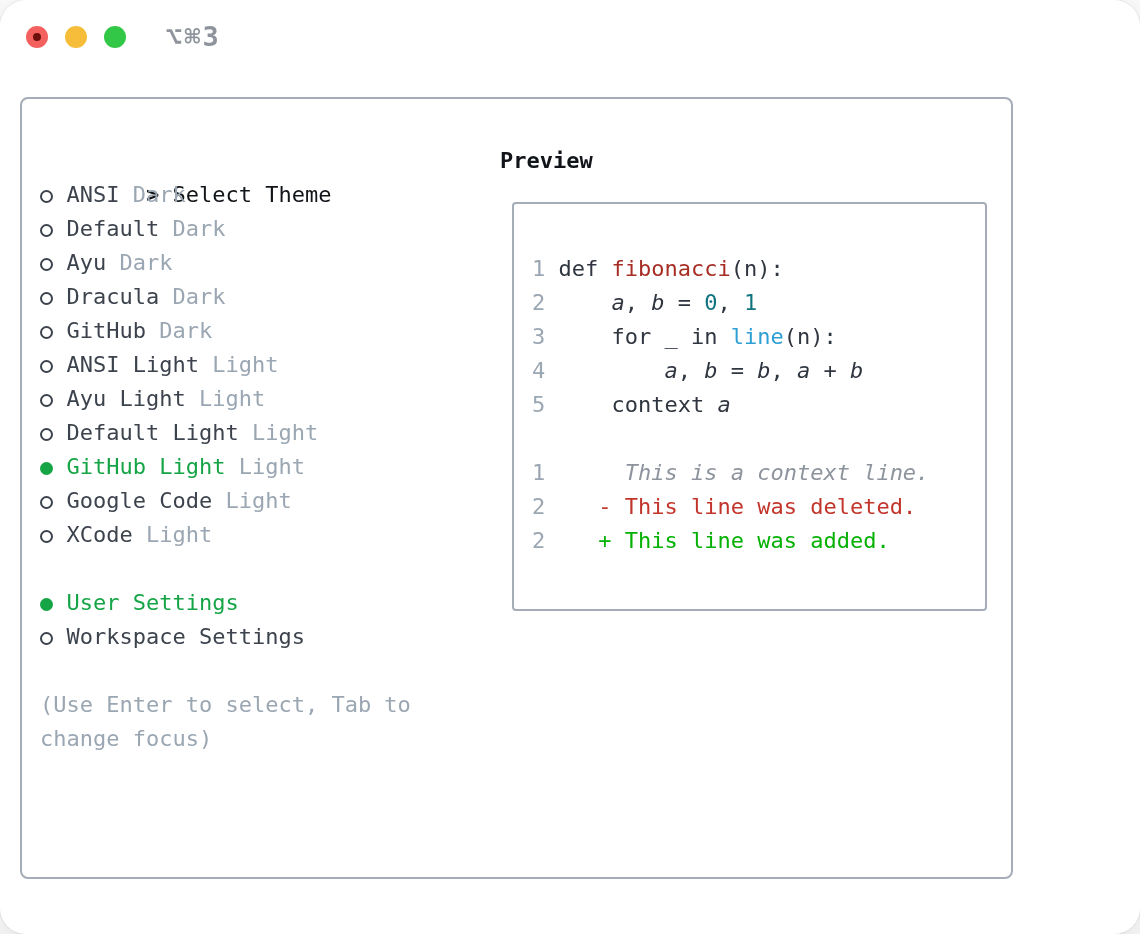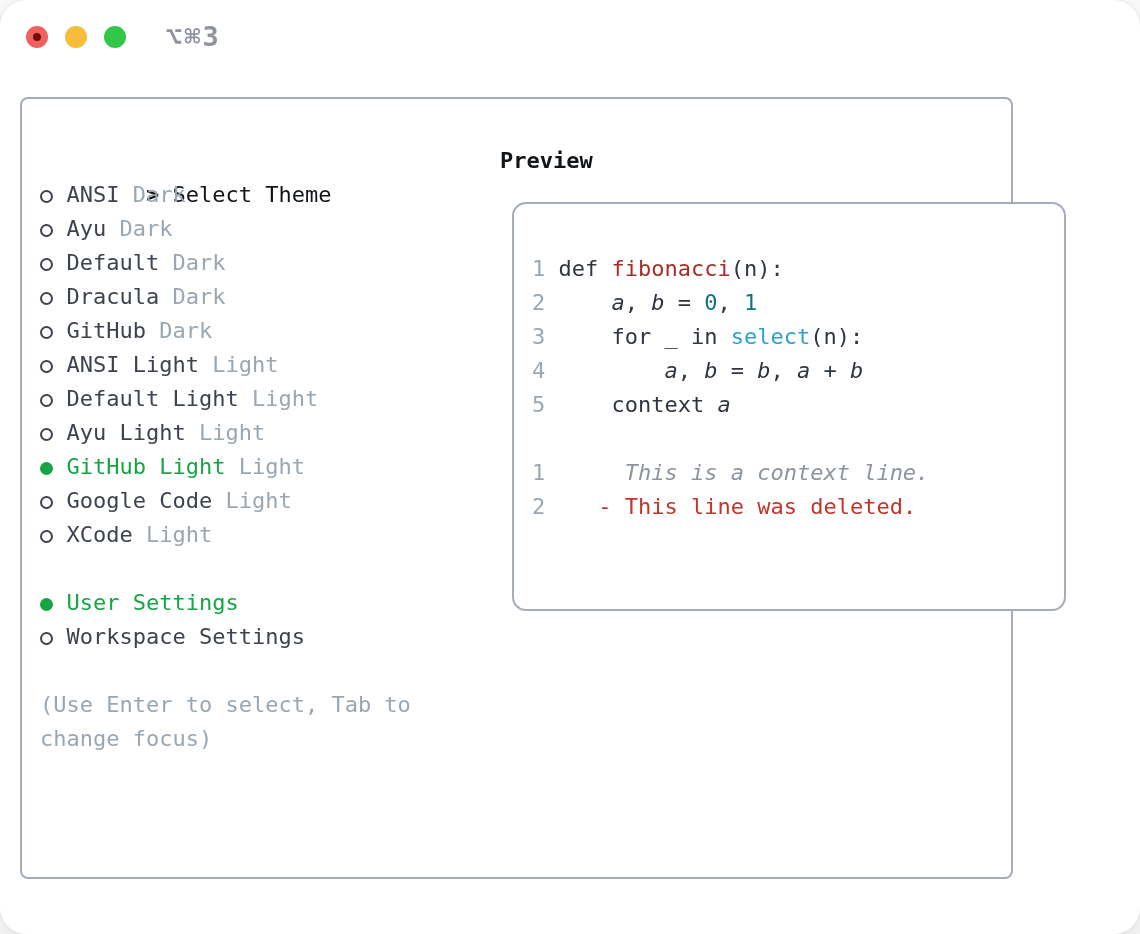--- a/index.html
+++ b/index.html
@@ -50,22 +50,22 @@
   .name.sel{color:var(--selection-green,#16a546);text-align:right;}
   .variant{color:var(--dim-gray,#9aa6b2);}
   .apply-hdr{color:var(--header-black,#111418);}
   .help{color:var(--dim-gray,#9aa6b2);}
   
   .preview-label{
     position:absolute;left:478px;top:45px;height:34px;line-height:34px;
     font-size:22px;font-weight:700;color:var(--header-black,#111418);
   }
   .preview-box{
-    position:absolute;left:490px;top:103px;width:554px;height:409px;
-    border:2px solid var(--panel-border,#a5adb9);border-radius:14px;
+    position:absolute;left:490px;top:103px;width:475px;height:409px;
+    border:2px solid var(--panel-border,#a5adb9);border-radius:4px;
     padding:48px 0 0 18px;background:#fff;
   }
   .code-row{height:34px;line-height:34px;white-space:pre;font-size:22px;color:var(--code-text,#2f3640);}
   .ln{color:var(--line-number,#9aa6b2);}
   .tk-text{color:var(--code-text,#2f3640);}
   .tk-fn{color:var(--fn-red,#a72e25);}
   .tk-num{color:var(--num-teal,#11737f);}
   .tk-bi{color:var(--builtin-blue,#2e9fd4);}
   .tk-var{color:var(--code-text,#2f3640);font-style:italic;}
   .tk-ctx{color:var(--ctx-gray,#8d949d);font-style:italic;}
@@ -85,27 +85,27 @@
   <div class="win-title">⌥⌘3</div>
 
   <div class="panel">
 
     <div class="list">
       <div class="row">
         <span class="pfx">&gt;</span><span class="hdr">Select Theme</span>
       </div>
       <div id="theme-items">
           <div class="row"><span class="bullet"><i></i></span><span class="name">ANSI</span><span class="variant"> Dark</span></div>
+          <div class="row"><span class="bullet"><i></i></span><span class="name">Default</span><span class="variant"> Dark</span></div>
           <div class="row"><span class="bullet"><i></i></span><span class="name">Ayu</span><span class="variant"> Dark</span></div>
-          <div class="row"><span class="bullet"><i></i></span><span class="name">Default</span><span class="variant"> Dark</span></div>
           <div class="row"><span class="bullet"><i></i></span><span class="name">Dracula</span><span class="variant"> Dark</span></div>
           <div class="row"><span class="bullet"><i></i></span><span class="name">GitHub</span><span class="variant"> Dark</span></div>
           <div class="row"><span class="bullet"><i></i></span><span class="name">ANSI Light</span><span class="variant"> Light</span></div>
+          <div class="row"><span class="bullet"><i></i></span><span class="name">Ayu Light</span><span class="variant"> Light</span></div>
           <div class="row"><span class="bullet"><i></i></span><span class="name">Default Light</span><span class="variant"> Light</span></div>
-          <div class="row"><span class="bullet"><i></i></span><span class="name">Ayu Light</span><span class="variant"> Light</span></div>
           <div class="row"><span class="bullet filled"><i></i></span><span class="name sel">GitHub Light</span><span class="variant"> Light</span></div>
           <div class="row"><span class="bullet"><i></i></span><span class="name">Google Code</span><span class="variant"> Light</span></div>
           <div class="row"><span class="bullet"><i></i></span><span class="name">XCode</span><span class="variant"> Light</span></div>
         </div>
       <div class="row-blank"></div>
       <div id="apply-options">
           <div class="row"><span class="bullet filled"><i></i></span><span class="name sel">User Settings</span></div>
           <div class="row"><span class="bullet"><i></i></span><span class="name">Workspace Settings</span></div>
         </div>
       <div class="row-blank"></div>
@@ -114,23 +114,24 @@
           <div class="row help">change focus)</div>
         </div>
     </div>
 
     <div class="preview-label">Preview</div>
 
     <div class="preview-box">
       <div id="code-lines">
           <div class="code-row"><span class="ln">1 </span><span class="tk-text">def </span><span class="tk-fn">fibonacci</span><span class="tk-text">(n):</span></div>
           <div class="code-row"><span class="ln">2 </span><span class="tk-text">    </span><span class="tk-var">a</span><span class="tk-text">, </span><span class="tk-var">b</span><span class="tk-text"> = </span><span class="tk-num">0</span><span class="tk-text">, </span><span class="tk-num">1</span></div>
-          <div class="code-row"><span class="ln">3 </span><span class="tk-text">    for _ in </span><span class="tk-bi">select</span><span class="tk-text">(n):</span></div>
+          <div class="code-row"><span class="ln">3 </span><span class="tk-text">    for _ in </span><span class="tk-bi">line</span><span class="tk-text">(n):</span></div>
           <div class="code-row"><span class="ln">4 </span><span class="tk-text">        </span><span class="tk-var">a</span><span class="tk-text">, </span><span class="tk-var">b</span><span class="tk-text"> = </span><span class="tk-var">b</span><span class="tk-text">, </span><span class="tk-var">a</span><span class="tk-text"> + </span><span class="tk-var">b</span></div>
           <div class="code-row"><span class="ln">5 </span><span class="tk-text">    context </span><span class="tk-var">a</span></div>
           <div class="code-row"><span class="ln"></span></div>
           <div class="code-row"><span class="ln">1 </span><span class="tk-ctx">     This is a context line.</span></div>
           <div class="code-row"><span class="ln">2 </span><span class="tk-text">   </span><span class="tk-del">- This line was deleted.</span></div>
+          <div class="code-row"><span class="ln">2 </span><span class="tk-text">   </span><span class="tk-add">+ This line was added.</span></div>
         </div>
     </div>
 
   </div>
 </div>
 
 </body></html>

